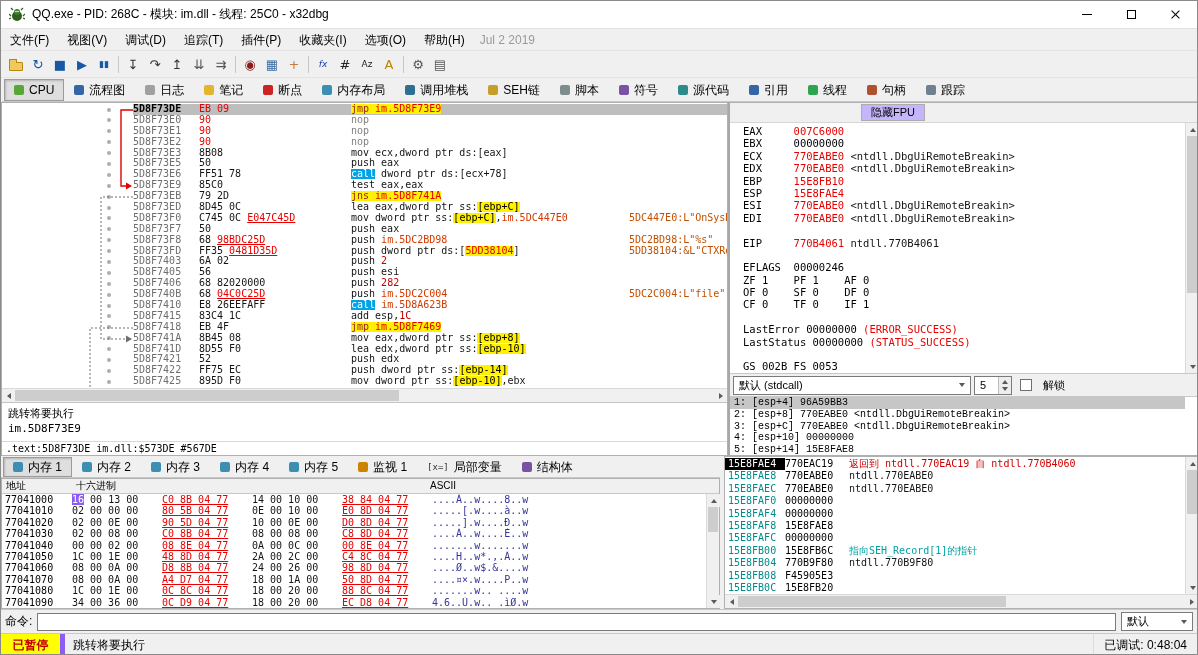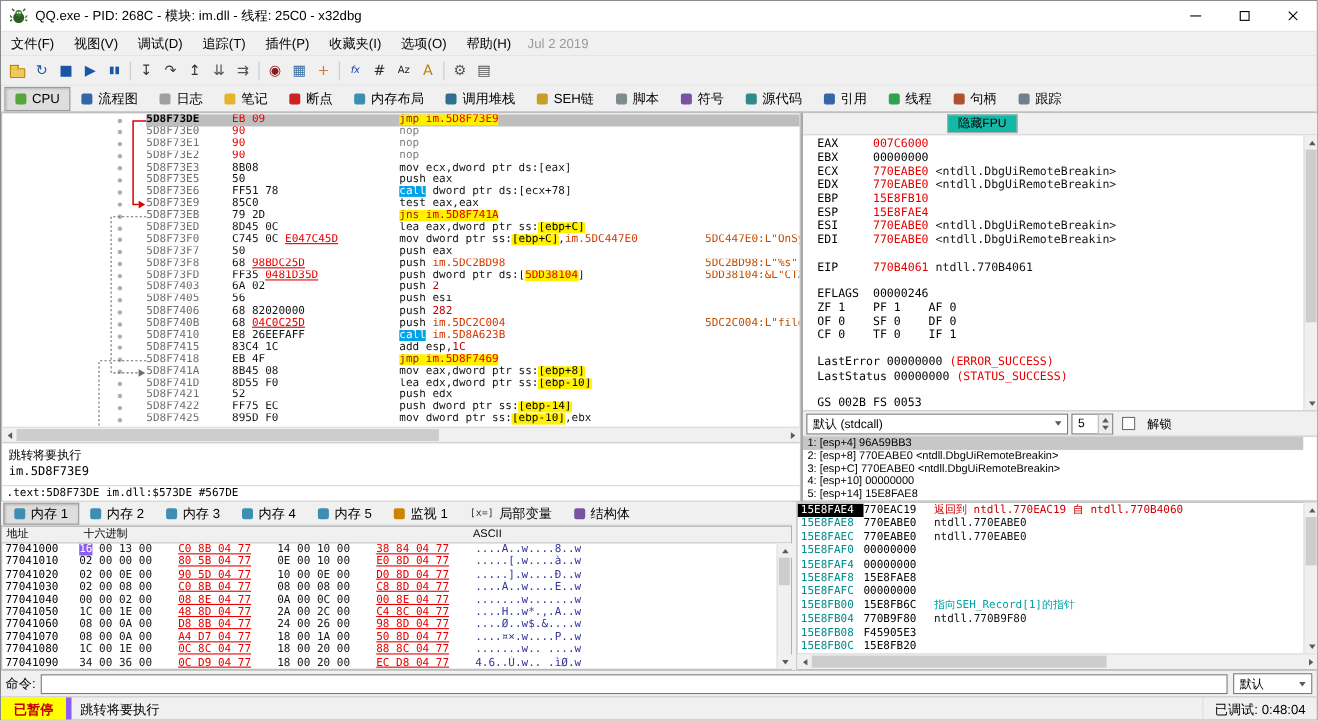--- a/index.html
+++ b/index.html
@@ -41,21 +41,21 @@
   .tablabel{font-size:12px}
 
   
   .disasm{position:absolute;left:0;top:101px;width:727px;height:354px;background:#FFF;border:1px solid #B0B0B0}
   .drows{position:absolute;left:0;top:0;width:725px;height:284px;overflow:hidden;font-family:"DejaVu Sans Mono","Liberation Mono",monospace;font-size:10px;padding-top:1px}
   .drow{display:flex;height:10.9px;line-height:10.9px;white-space:pre;overflow:hidden}
   .drow.sel{background:linear-gradient(to right,transparent 131px,#BEBEBE 131px)}
   .drow.sel .daddr{color:#000;font-weight:bold}
   .dgut{width:131px;flex:none;position:relative}
   .bpdot{position:absolute;left:105px;top:3.5px;width:4px;height:4px;border-radius:50%;background:#ADADAD}
-  .daddr{width:78px;flex:none;color:#6E6E6E}
+  .daddr{width:66px;flex:none;color:#6E6E6E}
   .dbytes{width:152px;flex:none;color:#141414}
   .dinstr{width:278px;flex:none;color:#141414}
   .dcmt{flex:1;color:#C05000;overflow:hidden}
   .tk-jmp{background:#FFF100;color:#9B1C1C}
   .tk-ysp{background:#FFF100}
   .tk-jt{background:#FFF100;color:#E80000}
   .tk-call{background:#00A2E8;color:#FFF}
   .tk-sym{color:#D43900}
   .tk-imm{color:#C00000}
   .tk-mem{background:#FFF100;color:#000}
@@ -80,36 +80,36 @@
   .tri-d{width:0;height:0;border-left:3px solid transparent;border-right:3px solid transparent;border-top:4px solid #5A5A5A}
   .disasm-hsb{left:0;top:285px;width:725px}
   .dump-vsb{right:0;top:15px;height:114px}
   .regs-vsb{right:0;top:20px;height:250px}
   .stack-hsb{left:0;top:137px;width:473px}
   .stack-vsb{right:0;top:0;height:137px}
 
   
   .regs{position:absolute;left:727px;top:101px;width:471px;height:354px;background:#FFF;border:1px solid #B0B0B0;border-left:2px solid #A8A8A8}
   .fpustrip{position:absolute;left:0;top:0;width:100%;height:20px;background:#F0F0F0;border-bottom:1px solid #D6D6D6}
-  .fpubtn{position:absolute;left:131px;top:1px;height:17px;padding:0 9px;font-size:11px;line-height:15px;background:#14b8a6;border:1px solid #ACACAC}
+  .fpubtn{position:absolute;left:131px;top:1px;height:17px;padding:0 9px;font-size:11px;line-height:15px;background:#c4b5fd;border:1px solid #ACACAC}
   .reglines{position:absolute;left:0;top:20px;width:455px;height:250px;overflow:hidden;font-family:"DejaVu Sans Mono","Liberation Mono",monospace;font-size:10.5px;padding:2px 0 0 13px;white-space:pre}
   .regline{height:12.4px;line-height:12.4px}
   .rval{color:#000}
   .rval.chg{color:#E80000}
   .rnote{color:#141414}
   .rnote.red{color:#E80000}
   .callconv{position:absolute;left:0;top:270px;width:100%;height:24px;background:#F0F0F0;border-top:1px solid #C8C8C8;border-bottom:1px solid #C8C8C8;display:flex;align-items:center;padding:0 3px;gap:3px}
   .combo{height:19px;background:#FFF;border:1px solid #7A7A7A;display:flex;align-items:center;justify-content:space-between;padding:0 5px;font-size:11px}
   .combo-cc{width:238px}
   .spin{width:38px;height:19px;background:#FFF;border:1px solid #7A7A7A;display:flex;align-items:center}
   .spinval{flex:1;padding-left:5px;font-size:11px}
   .spinbtns{width:13px;height:100%;border-left:1px solid #BDBDBD;display:flex;flex-direction:column;align-items:center;justify-content:space-evenly;background:#EDEDED}
   .checkbox{width:12px;height:12px;background:#FFF;border:1px solid #707070;margin-left:5px}
   .cblabel{font-size:11px;margin-left:8px}
-  .args{position:absolute;left:0;top:294px;width:455px;height:60px;font-family:Liberation Sans, sans-serif;font-size:10px;overflow:hidden}
+  .args{position:absolute;left:0;top:294px;width:455px;height:60px;font-family:Liberation Mono, monospace;font-size:10px;overflow:hidden}
   .argrow{height:11.8px;line-height:11.8px;padding-left:4px;white-space:pre}
   .argrow.sel{background:#C6C6C6}
 
   
   .btabs{position:absolute;left:0;top:455px;width:719px;height:22px;background:#F0F0F0;display:flex;align-items:flex-end;padding:0 2px;border-bottom:1px solid #C8C8C8}
   .btabs .tab{height:20px}
 
   
   .dump{position:absolute;left:0;top:477px;width:719px;height:131px;background:#FFF;border:1px solid #B0B0B0}
   .dumphead{position:absolute;left:0;top:0;width:100%;height:15px;background:#F0F0F0;border-bottom:1px solid #C8C8C8;display:flex;font-size:10px;line-height:14px}

